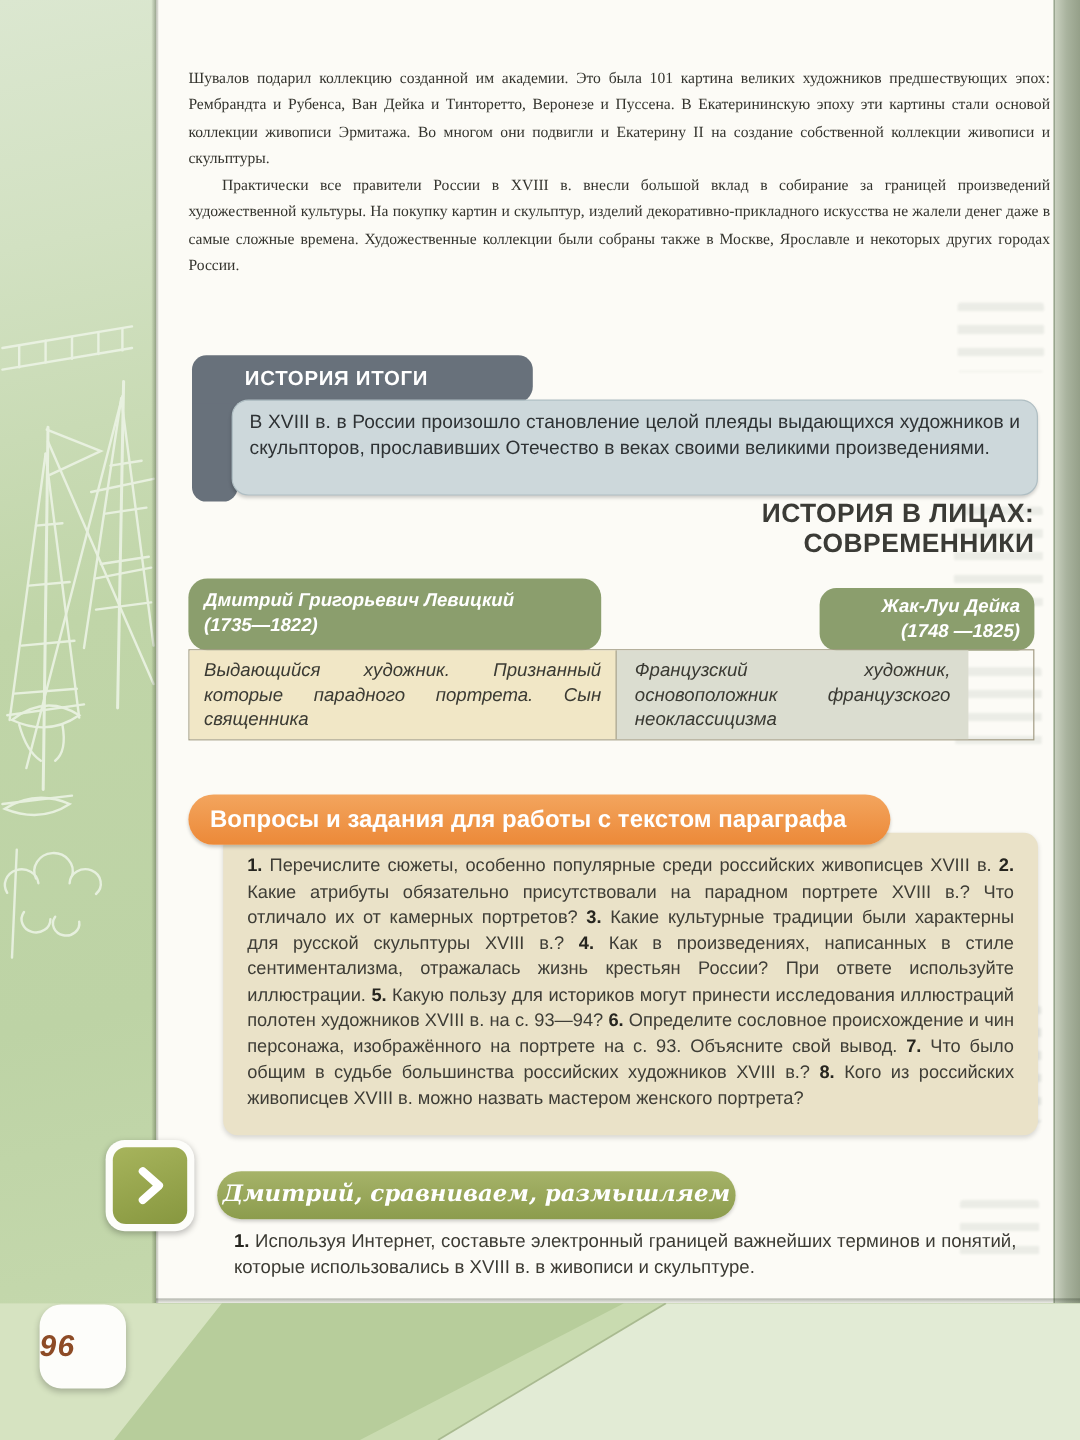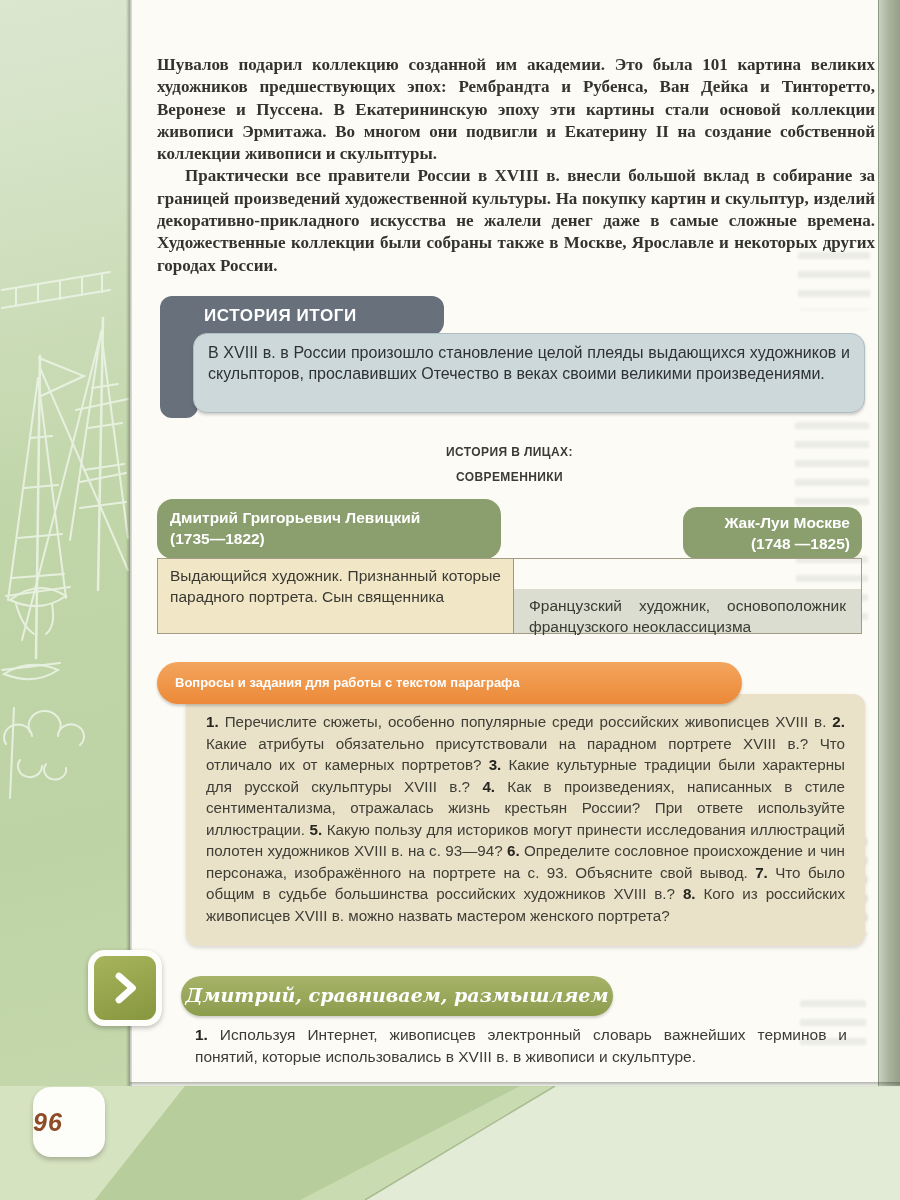--- a/index.html
+++ b/index.html
@@ -23,59 +23,59 @@
 
   
   .bottom-band{left:0;top:1086px;width:900px;height:114px;}
 
   
   .bleed{background:repeating-linear-gradient(180deg,#5f7065 0 7px,transparent 7px 19px);
          opacity:.10;filter:blur(1px);border-radius:3px;}
 
   
   .body-text{left:157px;top:54px;width:718px;font-family:"Liberation Serif",serif;
-      font-size:17px;line-height:22.3px;color:#34342e;text-align:justify;font-weight:bold;}
+      font-size:13px;line-height:22.3px;color:#34342e;text-align:justify;}
   .body-text p{margin:0;}
   .body-text p + p{text-indent:28px;}
 
   
   .sum-tab{left:160px;top:296px;width:284px;height:40px;background:#68717b;
       border-radius:12px 12px 14px 0;color:#fff;font-weight:bold;font-size:17px;
       line-height:40px;padding-left:44px;box-sizing:border-box;letter-spacing:.6px;}
   .sum-sliver{left:160px;top:330px;width:38px;height:88px;background:#68717b;border-radius:0 0 12px 12px;}
   .sum-box{left:193px;top:333px;width:672px;height:80px;background:#cdd8db;
       border:1px solid #afbec3;border-radius:14px;box-sizing:border-box;
       padding:8px 14px;font-size:16px;line-height:21.3px;color:#2e3234;text-align:justify;
       box-shadow:0 2px 3px rgba(0,0,0,.18);}
 
   
-  .faces-title{left:157px;top:440px;width:705px;text-align:center;font-weight:bold;
-      font-size:12px;line-height:24.5px;color:#3b3b36;letter-spacing:.4px;}
-  .tbl{left:157px;top:499px;width:705px;height:135px;}
+  .faces-title{left:157px;top:416px;width:705px;text-align:right;font-weight:bold;
+      font-size:22px;line-height:24.5px;color:#3b3b36;letter-spacing:.4px;}
+  .tbl{left:157px;top:482px;width:705px;height:135px;font-style:italic;}
   .pill{position:absolute;background:#8b9e6d;color:#fff;font-weight:bold;
       font-size:15.5px;line-height:20.5px;box-sizing:border-box;}
   .pill-left{left:0;top:0;width:344px;height:60px;border-radius:16px;padding:9px 13px;}
   .pill-right{left:526px;top:8px;width:179px;height:52px;border-radius:14px;
       padding:6px 12px;text-align:right;}
   .cells{position:absolute;left:0;top:59px;width:705px;height:76px;display:flex;
       border:1px solid #a39d85;box-sizing:border-box;}
   .cell{box-sizing:border-box;padding:7px 12px;font-size:15.5px;line-height:20.5px;
       color:#3a3a33;text-align:justify;}
   .cell-1{width:356px;background:#f1e7c6;border-right:1px solid #9c9882;}
-  .cell-2{width:347px;background:#dbddd0;padding:7px 15px;margin-top:30px;}
+  .cell-2{width:293px;background:#dbddd0;padding:7px 15px;}
 
   
   .q-box{left:186px;top:694px;width:679px;min-height:252px;background:#eae2c8;
       border-radius:12px;box-sizing:border-box;padding:17px 20px 14px 20px;
       box-shadow:0 2px 4px rgba(0,0,0,.15);}
   .q-text{font-size:15.2px;line-height:21.5px;color:#3e3d36;text-align:justify;}
   .q-text b{color:#26251f;}
   .orange-pill{left:157px;top:662px;width:585px;height:42px;border-radius:21px;
       background:linear-gradient(180deg,#f3a55e,#ec8938);color:#fff;font-weight:bold;
-      font-size:13px;line-height:42px;padding-left:18px;box-sizing:border-box;
+      font-size:20px;line-height:42px;padding-left:18px;box-sizing:border-box;
       box-shadow:0 2px 3px rgba(0,0,0,.2);}
 
   
   .chev-badge{left:88px;top:950px;width:74px;height:76px;background:#fdfdfa;
       border-radius:16px;box-shadow:0 2px 5px rgba(0,0,0,.25);}
   .chev-inner{position:absolute;left:6px;top:6px;width:62px;height:64px;border-radius:11px;
       background:linear-gradient(160deg,#a7b45c,#87973f);display:flex;align-items:center;justify-content:center;}
   .think-pill{left:181px;top:976px;width:432px;height:40px;border-radius:20px;
       background:linear-gradient(180deg,#a6b369,#8c9c4d);color:#fff;
       font-family:"DejaVu Serif",serif;font-style:italic;font-weight:bold;
@@ -158,21 +158,21 @@
     <div>ИСТОРИЯ В ЛИЦАХ:</div>
     <div>СОВРЕМЕННИКИ</div>
   </div>
 
   <div class="abs tbl">
     <div class="pill pill-left">
       <div>Дмитрий Григорьевич Левицкий</div>
       <div>(1735—1822)</div>
     </div>
     <div class="pill pill-right">
-      <div>Жак-Луи Москве</div>
+      <div>Жак-Луи Дейка</div>
       <div>(1748 —1825)</div>
     </div>
     <div class="cells">
       <div class="cell cell-1">Выдающийся художник. Признанный которые парадного портрета. Сын священника</div>
       <div class="cell cell-2">Французский художник, основоположник французского неоклассицизма</div>
     </div>
   </div>
 
   <div class="abs q-box">
     <div class="q-text"><b>1.</b><span> Перечислите сюжеты, особенно популярные среди российских живописцев XVIII в. </span><b>2.</b><span> Какие атрибуты обязательно присутствовали на парадном портрете XVIII в.? Что отличало их от камерных портретов? </span><b>3.</b><span> Какие культурные традиции были характерны для русской скульптуры XVIII в.? </span><b>4.</b><span> Как в произведениях, написанных в стиле сентиментализма, отражалась жизнь крестьян России? При ответе используйте иллюстрации. </span><b>5.</b><span> Какую пользу для историков могут принести исследования иллюстраций полотен художников XVIII в. на с. 93—94? </span><b>6.</b><span> Определите сословное происхождение и чин персонажа, изображённого на портрете на с. 93. Объясните свой вывод. </span><b>7.</b><span> Что было общим в судьбе большинства российских художников XVIII в.? </span><b>8.</b><span> Кого из российских живописцев XVIII в. можно назвать мастером женского портрета? </span></div>
@@ -180,21 +180,21 @@
   <div class="abs orange-pill">Вопросы и задания для работы с текстом параграфа</div>
 
   <div class="abs chev-badge">
     <div class="chev-inner">
       <svg width="36" height="40" viewBox="0 0 24 24" fill="none" stroke="#ffffff" stroke-width="4.5" stroke-linecap="round" stroke-linejoin="round">
           <path d="M8 4 L17 12 L8 20"></path>
         </svg>
     </div>
   </div>
   <div class="abs think-pill">Дмитрий, сравниваем, размышляем</div>
-  <div class="abs think-text"><b>1.</b><span> Используя Интернет, живописцев электронный словарь важнейших терминов и понятий, которые использовались в XVIII в. в живописи и скульптуре. </span></div>
+  <div class="abs think-text"><b>1.</b><span> Используя Интернет, составьте электронный границей важнейших терминов и понятий, которые использовались в XVIII в. в живописи и скульптуре. </span></div>
 
   <svg class="abs bottom-band" viewBox="0 0 900 114" preserveAspectRatio="none">
     <rect x="0" y="0" width="900" height="114" fill="#c9dbb0"></rect>
     <polygon points="0,0 185,0 95,114 0,114" fill="#d6e3c1"></polygon>
     <polygon points="185,0 520,0 300,114 95,114" fill="#b7cd9b"></polygon>
     <polygon points="555,0 900,0 900,114 365,114" fill="#e2ebd5"></polygon>
     <line x1="555" y1="0" x2="365" y2="114" stroke="#a9ba90" stroke-width="1.5"></line>
   </svg>
   <div class="abs page-bottom-shadow"></div>
 

